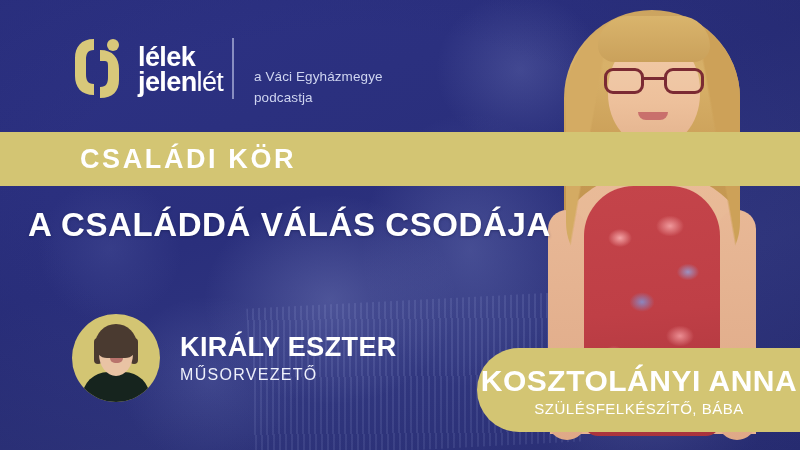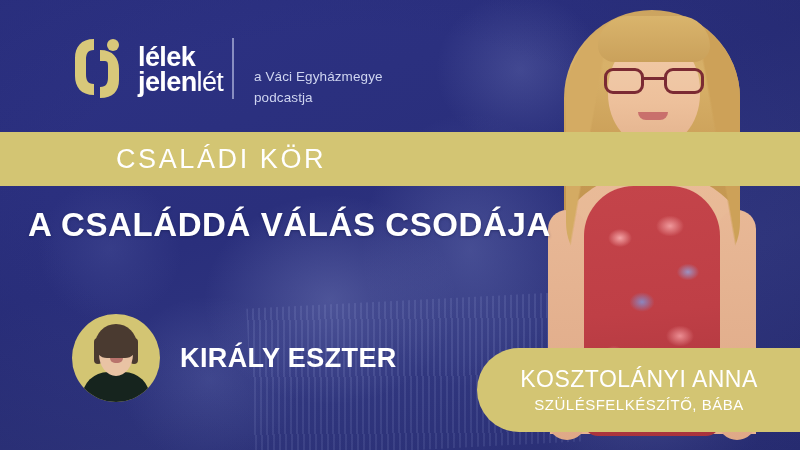--- a/index.html
+++ b/index.html
@@ -216,25 +216,25 @@
     left: 0; top: 132px;
     width: 800px; height: 54px;
     background: #d3c573;
   }
   .section-band-label {
     position: absolute;
     left: 0; top: 132px;
     width: 800px; height: 54px;
     display: flex;
     align-items: center;
-    padding-left: 116px;
+    padding-left: 80px;
     box-sizing: border-box;
     color: #ffffff;
     font-size: 27px;
-    font-weight: 400;
+    font-weight: 700;
     letter-spacing: 2.6px;
   }
 
   
   .episode-title {
     position: absolute;
     left: 28px; top: 206px;
     color: #ffffff;
     font-size: 33px;
     font-weight: 700;
@@ -329,22 +329,22 @@
     display: flex;
     flex-direction: column;
     align-items: center;
     justify-content: center;
     box-sizing: border-box;
     padding-left: 18px;
     padding-right: 24px;
   }
   .guest-name {
     color: #ffffff;
-    font-size: 23px;
-    font-weight: 400;
+    font-size: 30px;
+    font-weight: 700;
     letter-spacing: 0.5px;
     line-height: 1.1;
     white-space: nowrap;
   }
   .guest-role {
     color: #ffffff;
     font-size: 15px;
     font-weight: 400;
     letter-spacing: 0.5px;
     margin-top: 3px;
@@ -402,20 +402,21 @@
     <div class="host-avatar">
       <div class="ha-body"></div>
       <div class="ha-hair-side"></div>
       <div class="ha-hair-side2"></div>
       <div class="ha-head"></div>
       <div class="ha-hair"></div>
       <div class="ha-smile"></div>
     </div>
     <div class="host-text">
       <span class="host-name">KIRÁLY ESZTER</span>
+      <span class="host-role">MŰSORVEZETŐ</span>
     </div>
   </div>
 
   <div class="guest-plate">
     <span class="guest-name">KOSZTOLÁNYI ANNA</span>
     <span class="guest-role">SZÜLÉSFELKÉSZÍTŐ, BÁBA</span>
   </div>
 
 </div>
 

